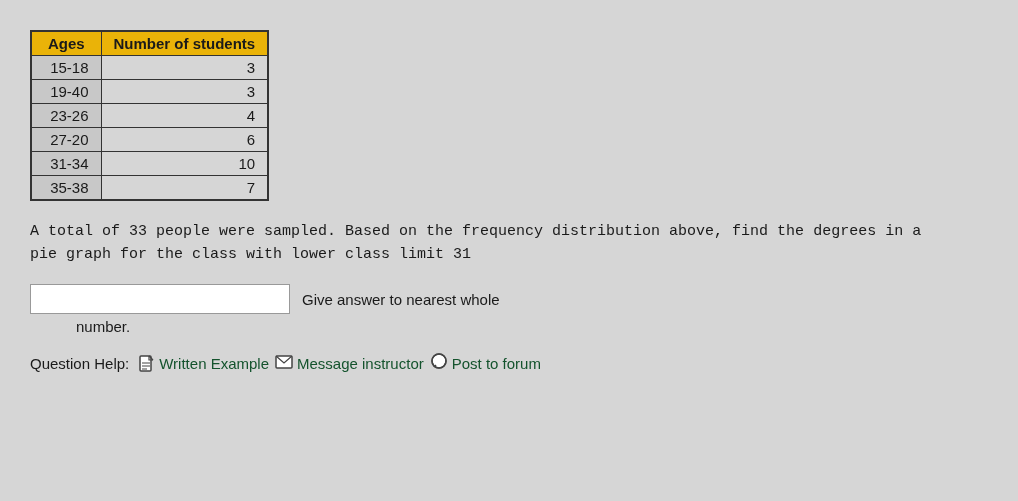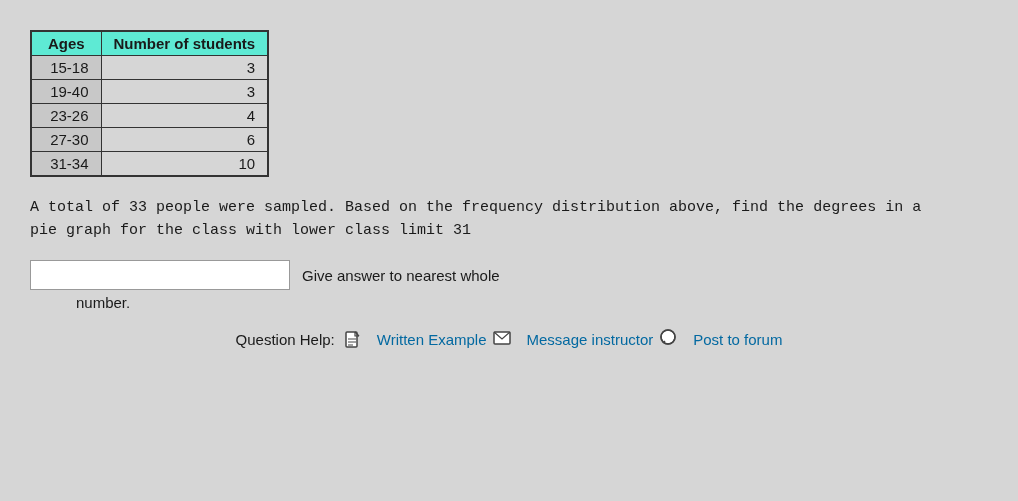--- a/index.html
+++ b/index.html
@@ -32,21 +32,21 @@
       border: 2px solid #333;
     }
 
     table th, table td {
       border: 1px solid #333;
       padding: 3px 12px;
       font-size: 15px;
     }
 
     table th {
-      background-color: #5eead4;
+      background-color: #eab308;
       font-weight: bold;
       text-align: center;
     }
 
     table td:first-child {
       text-align: right;
       background-color: #c8c8c8;
       min-width: 70px;
     }
 
@@ -99,33 +99,32 @@
       margin-left: 46px;
     }
 
     .question-help {
       display: flex;
       align-items: center;
       gap: 6px;
       font-size: 15px;
       flex-wrap: wrap;
       margin-top: 8px;
-      justify-content: center;
     }
 
     .help-label {
       font-weight: normal;
       margin-right: 4px;
     }
 
     .help-link {
       display: flex;
       align-items: center;
-      gap: 16px;
-      color: #0369a1;
+      gap: 4px;
+      color: #14532d;
       text-decoration: none;
       cursor: pointer;
     }
 
     
     .icon-doc {
       display: inline-block;
       width: 16px;
       height: 18px;
       position: relative;
@@ -166,26 +165,30 @@
           </tr>
           <tr>
             <td>19-40</td>
             <td>3</td>
           </tr>
           <tr>
             <td>23-26</td>
             <td>4</td>
           </tr>
           <tr>
-            <td>27-30</td>
+            <td>27-20</td>
             <td>6</td>
           </tr>
           <tr>
             <td>31-34</td>
             <td>10</td>
+          </tr>
+          <tr>
+            <td>35-38</td>
+            <td>7</td>
           </tr>
         </tbody>
     </table>
   </div>
 
   <p class="description-text">A total of 33 people were sampled. Based on the frequency distribution above, find the degrees in a pie graph for the class with lower class limit 31</p>
 
   <div class="input-row">
     <input class="answer-input" type="text" style="">
     <span class="give-answer-text">Give answer to nearest whole</span>

